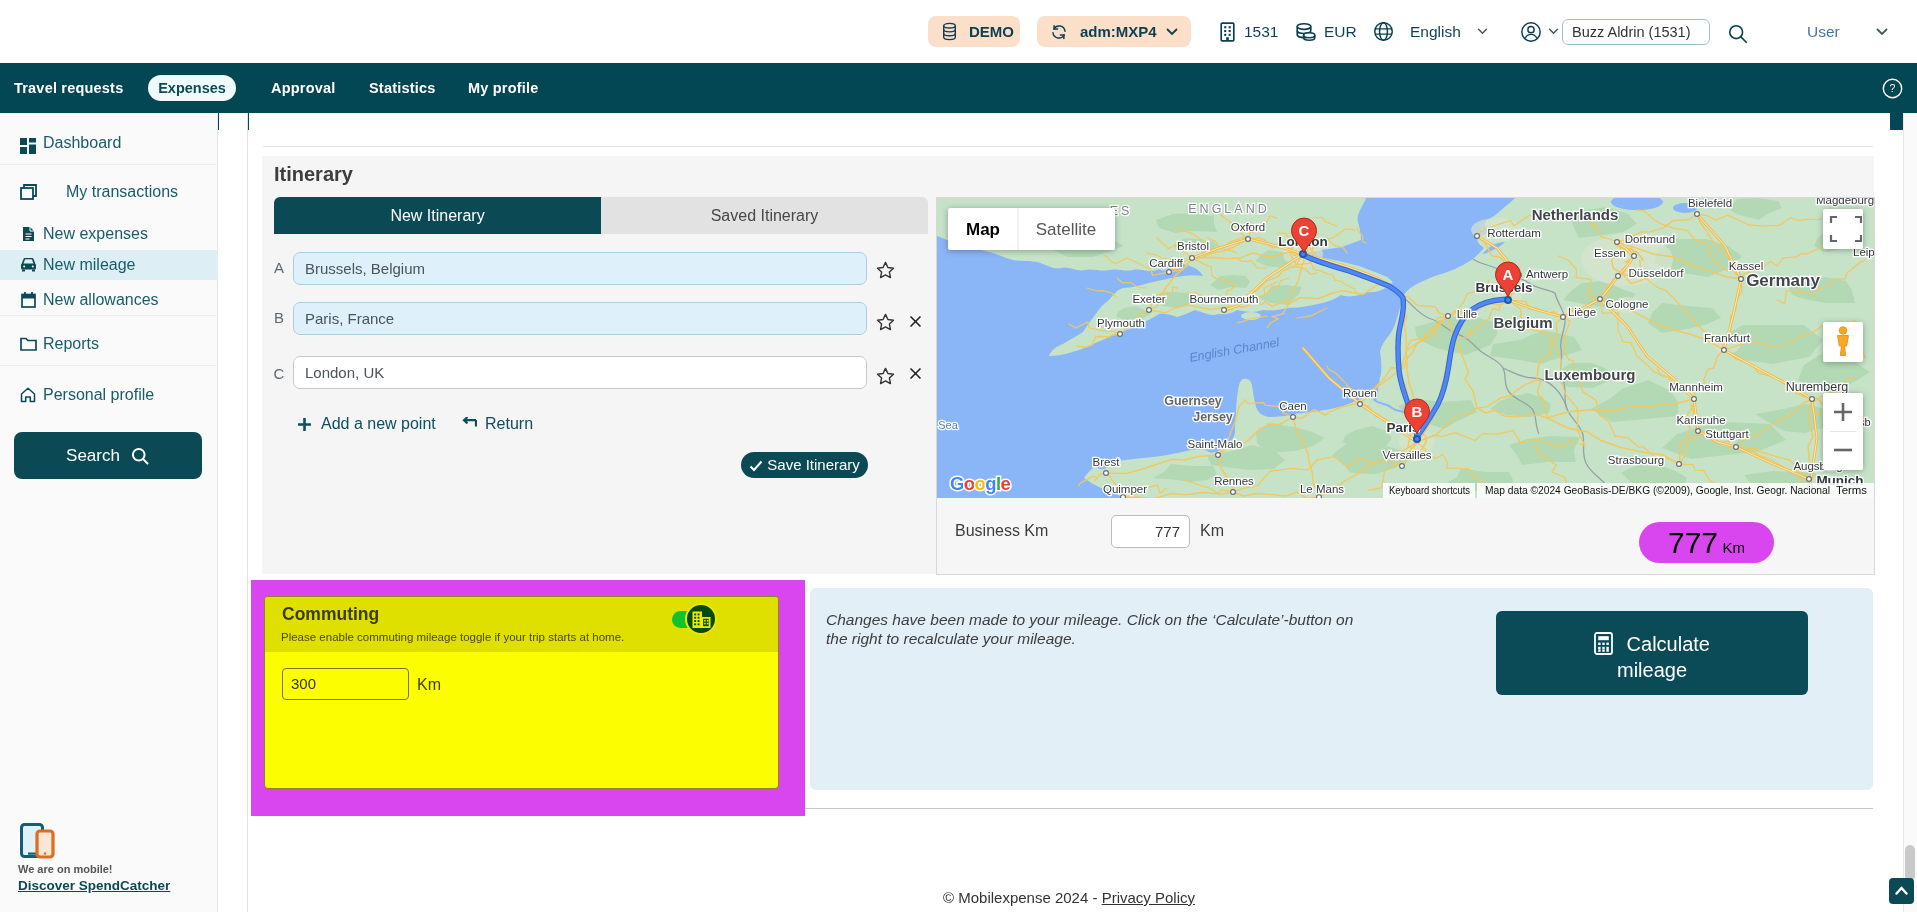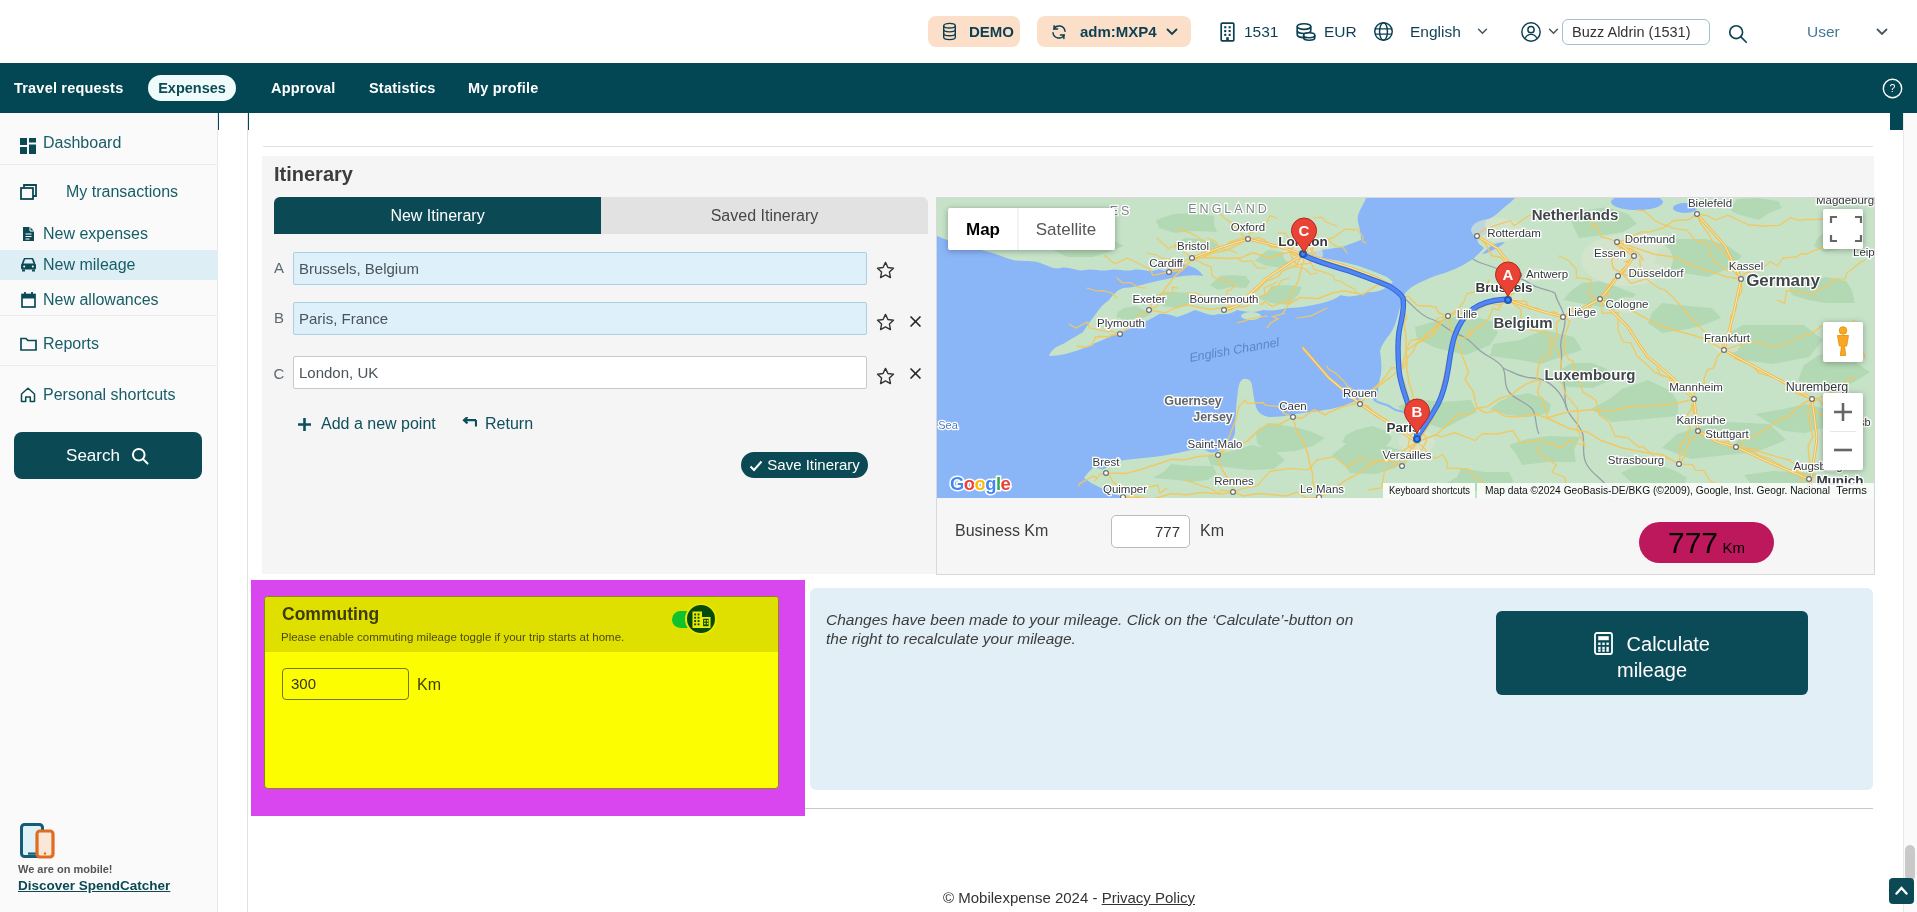--- a/index.html
+++ b/index.html
@@ -22,21 +22,21 @@
 .searchbtn { position:absolute; left:14px; top:319px; width:188px; height:47px; background:#0b4a55; border-radius:8px; color:#fff; font-size:17px; display:flex; align-items:center; justify-content:center; gap:10px; }
 .strip2 { position:absolute; left:219px; top:113px; width:29px; height:799px; background:#fff; border-right:1px solid #e2e2e2; }
 
 .main { position:absolute; left:249px; top:113px; width:1641px; height:799px; background:#fff; }
 .topline { position:absolute; left:14px; top:33px; width:1610px; border-top:1px solid #e2e2e2; }
 .graycard { position:absolute; left:13px; top:43px; width:1612px; height:418px; background:#f5f5f5; }
 .h-itin { position:absolute; left:25px; top:50px; font-size:20px; font-weight:bold; color:#3d3d3d; }
 .tabdark { position:absolute; left:25px; top:84px; width:327px; height:37px; background:#0b4a55; border-radius:6px 0 0 0; color:#fff; font-size:16px; text-align:center; line-height:37px; }
 .tablight { position:absolute; left:352px; top:84px; width:327px; height:37px; background:#e2e2e2; border-radius:0 6px 0 0; color:#474747; font-size:16px; text-align:center; line-height:37px; }
 .rowlab { position:absolute; left:22px; width:16px; font-size:15px; color:#5c6a70; text-align:center; }
-.itin-inp { position:absolute; left:44px; width:574px; height:33px; border-radius:2px; font-size:15px; color:#4a545a; line-height:31px; padding-left:5px; }
+.itin-inp { position:absolute; left:44px; width:574px; height:33px; border-radius:7px; font-size:15px; color:#4a545a; line-height:31px; padding-left:11px; }
 .inp-blue { background:#def0f9; border:1px solid #abcfe2; }
 .inp-white { background:#fff; border:1px solid #c9c9c9; }
 .linkrow { position:absolute; left:47px; top:302px; color:#0d4f5c; font-size:16px; }
 .saveitin { position:absolute; left:492px; top:339px; width:127px; height:26px; background:#0b4a55; border-radius:13px; color:#fff; font-size:15px; text-align:center; line-height:26px; }
 
 .mapcard { position:absolute; left:687px; top:84px; width:939px; height:378px; background:#f6f6f6; border:1px solid #d8d8d8; }
 .bkm { position:absolute; left:0px; top:300px; width:937px; height:76px; }
 
 .yellow { position:absolute; left:2px; top:467px; width:554px; height:236px; background:#d946ef; }
 .ccard { position:absolute; left:13px; top:16px; width:515px; height:193px; border:1px solid #88881c; border-radius:4px; background:#fdfd02; }
@@ -170,21 +170,21 @@
   <div class="side-item" style="top:11px; height:37px; line-height:37px;"><span style="margin-left:43px;">Dashboard</span></div>
   <div class="side-sep" style="top:51px;"></div>
   <div class="side-item" style="top:64px; height:30px; line-height:30px;"><span style="margin-left:66px;">My transactions</span></div>
   <div class="side-item" style="top:106px; height:30px; line-height:30px;"><span style="margin-left:43px;">New expenses</span></div>
   <div class="mileage-hl"></div>
   <div class="side-item" style="top:137px; height:44px; line-height:30px;"><span style="margin-left:43px;">New mileage</span></div>
   <div class="side-item" style="top:172px; height:30px; line-height:30px;"><span style="margin-left:43px;">New allowances</span></div>
   <div class="side-sep" style="top:202px;"></div>
   <div class="side-item" style="top:216px; height:30px; line-height:30px;"><span style="margin-left:43px;">Reports</span></div>
   <div class="side-sep" style="top:252px;"></div>
-  <div class="side-item" style="top:267px; height:30px; line-height:30px;"><span style="margin-left:43px;">Personal shortcuts</span></div>
+  <div class="side-item" style="top:267px; height:30px; line-height:30px;"><span style="margin-left:43px;">Personal profile</span></div>
   <div class="searchbtn">Search <svg class="icon" width="20" height="20" viewBox="0 0 24 24">
         <g fill="none" stroke="#fff" stroke-width="2.4" stroke-linecap="round">
           <circle cx="10.5" cy="10.5" r="7"></circle>
           <path d="M15.8 15.8 21 21"></path>
         </g>
       </svg></div>
   <svg class="abs icon" style="left:20px; top:25px;" width="16" height="16" viewBox="0 0 16 16">
       <g fill="#0b4a55">
         <rect x="0" y="0" width="7" height="7"></rect>
         <rect x="9" y="0" width="7" height="4.5"></rect>
@@ -634,21 +634,21 @@
           <text x="452" y="296" font-size="10" fill="#111" textLength="81" lengthAdjust="spacingAndGlyphs">Keyboard shortcuts</text>
           <text x="548" y="296" font-size="10" fill="#111" textLength="345" lengthAdjust="spacingAndGlyphs">Map data ©2024 GeoBasis-DE/BKG (©2009), Google, Inst. Geogr. Nacional</text>
           <text x="899" y="296" font-size="10" fill="#111" textLength="31" lengthAdjust="spacingAndGlyphs">Terms</text>
         </g>
       </svg>
     <div class="bkm">
       <div class="abs" style="left:18px; top:24px; font-size:16px; color:#3d3d3d;">Business Km</div>
       <input class="abs" style="left: 174px; top: 17px; width: 79px; height: 33px; border: 1px solid rgb(187, 187, 187); border-radius: 5px; font-size: 15px; color: rgb(51, 51, 51); text-align: right; padding-right: 9px; font-family: inherit; background: rgb(255, 255, 255);" value="777">
       <div class="abs" style="left:263px; top:24px; font-size:16px; color:#3d3d3d;">Km</div>
       <div class="abs" style="left:741px; top:8px; width:60px; text-align:center; font-size:13px; color:#555;margin-top:44px;">Total</div>
-      <div class="abs" style="left:702px; top:24px; width:135px; height:41px; background:#be185d; border-radius:21px; text-align:center; line-height:41px;"><span style="font-size:30px; color:#000;">777</span> <span style="font-size:15px; color:#000;">Km</span></div>
+      <div class="abs" style="left:702px; top:24px; width:135px; height:41px; background:#d946ef; border-radius:21px; text-align:center; line-height:41px;"><span style="font-size:30px; color:#000;">777</span> <span style="font-size:15px; color:#000;">Km</span></div>
     </div>
   </div>
 
   <div class="yellow">
     <div class="ccard">
       <div class="chead"></div>
       <div class="abs" style="left:17px; top:7px; font-size:17.5px; font-weight:bold; color:#3c3c04;">Commuting</div>
       <div class="abs" style="left:16px; top:34px; font-size:11.5px; color:#4a4a10;">Please enable commuting mileage toggle if your trip starts at home.</div>
       <div class="abs" style="left:407px; top:14px; width:34px; height:17px; background:#10c32c; border-radius:8.5px;"></div>
         <svg class="abs icon" style="left:416px; top:2px;" width="40" height="40" viewBox="0 0 40 40">

